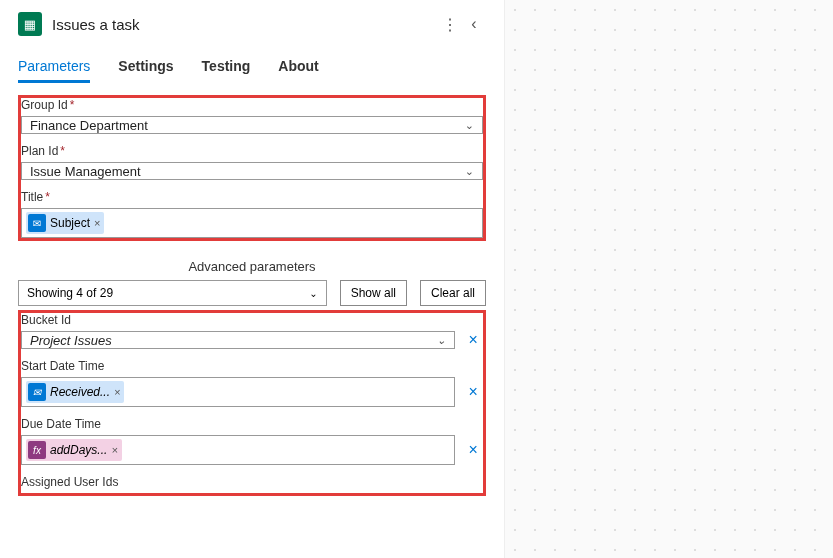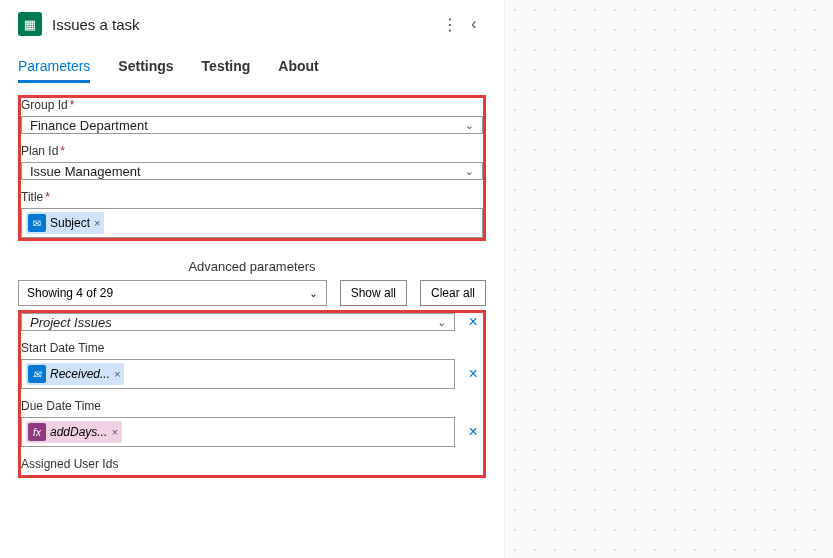--- a/index.html
+++ b/index.html
@@ -110,20 +110,21 @@
       <div class="adv-select">
         <span>Showing 4 of 29</span>
           <span class="chev">⌄</span>
       </div>
       <button class="btn-sm">Show all</button>
       <button class="btn-sm">Clear all</button>
     </div>
 
     <div class="group-box">
       <div class="field">
+        <div class="field-label">Bucket Id</div>
         <div class="del-row">
           <div class="select-input">
             <span>Project Issues</span>
               <span class="chev">⌄</span>
           </div>
           <div class="del-x">×</div>
         </div>
       </div>
       <div class="field">
         <div class="field-label">Start Date Time</div>

